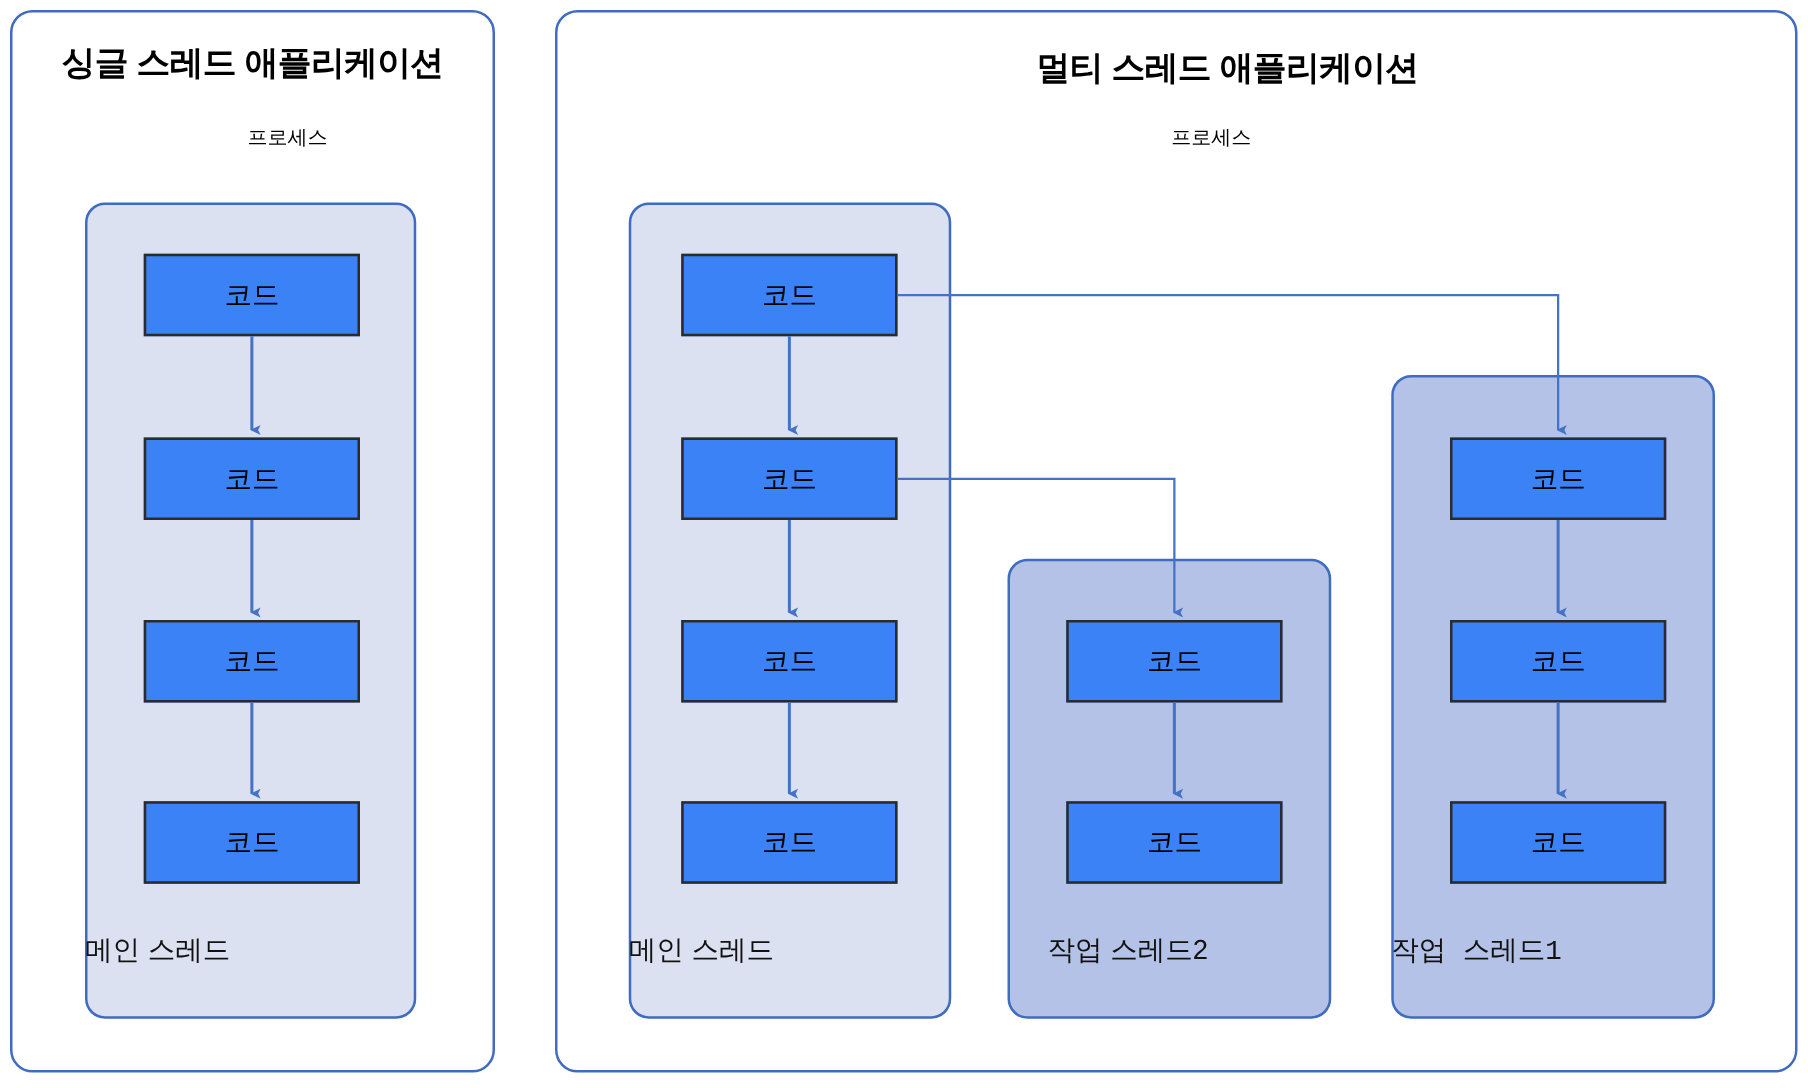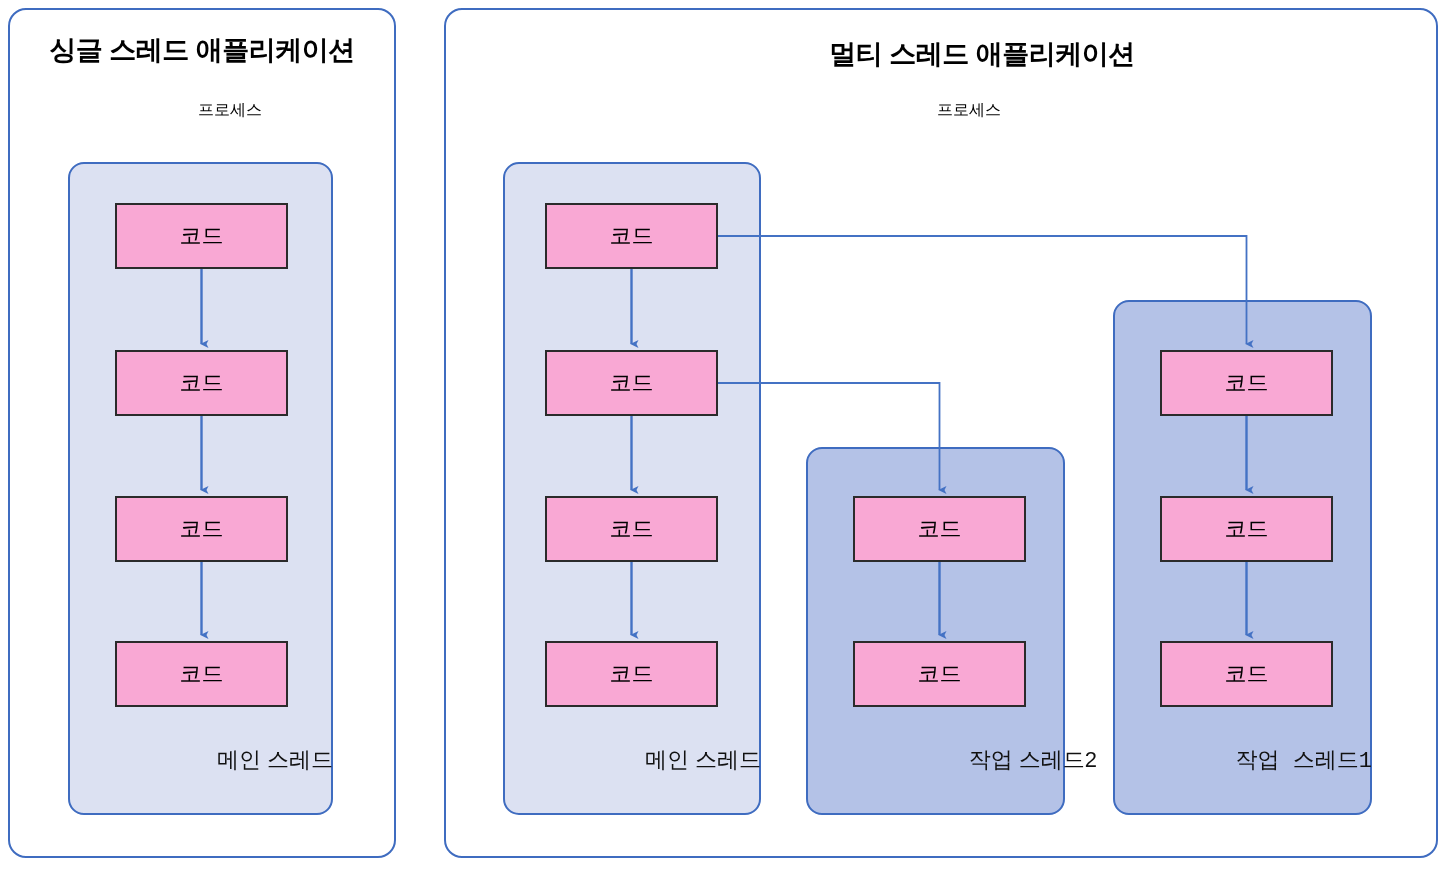--- a/index.html
+++ b/index.html
@@ -42,30 +42,30 @@
     position:absolute;
     border:2px solid #3f6cc0;
     border-radius:16px;
     box-sizing:border-box;
   }
   .thread.main{background:#dce1f2;}
   .thread.worker{background:#b4c2e7;}
 
   .thread-label{
     position:absolute;left:0;right:0;
-    text-align:right;
+    text-align:left;
     font-size:22px;
     white-space:nowrap;
     color:#111;
   }
 
   
   .codebox{
     position:absolute;
-    background:#f9a8d4;
+    background:#3b82f6;
     border:2.5px solid #2b2b2b;
     box-sizing:border-box;
     display:flex;align-items:center;justify-content:center;
     font-size:22px;
     color:#000;
   }
 
   
   .wires{position:absolute;left:0;top:0;width:1446px;height:870px;pointer-events:none;}
 </style>

